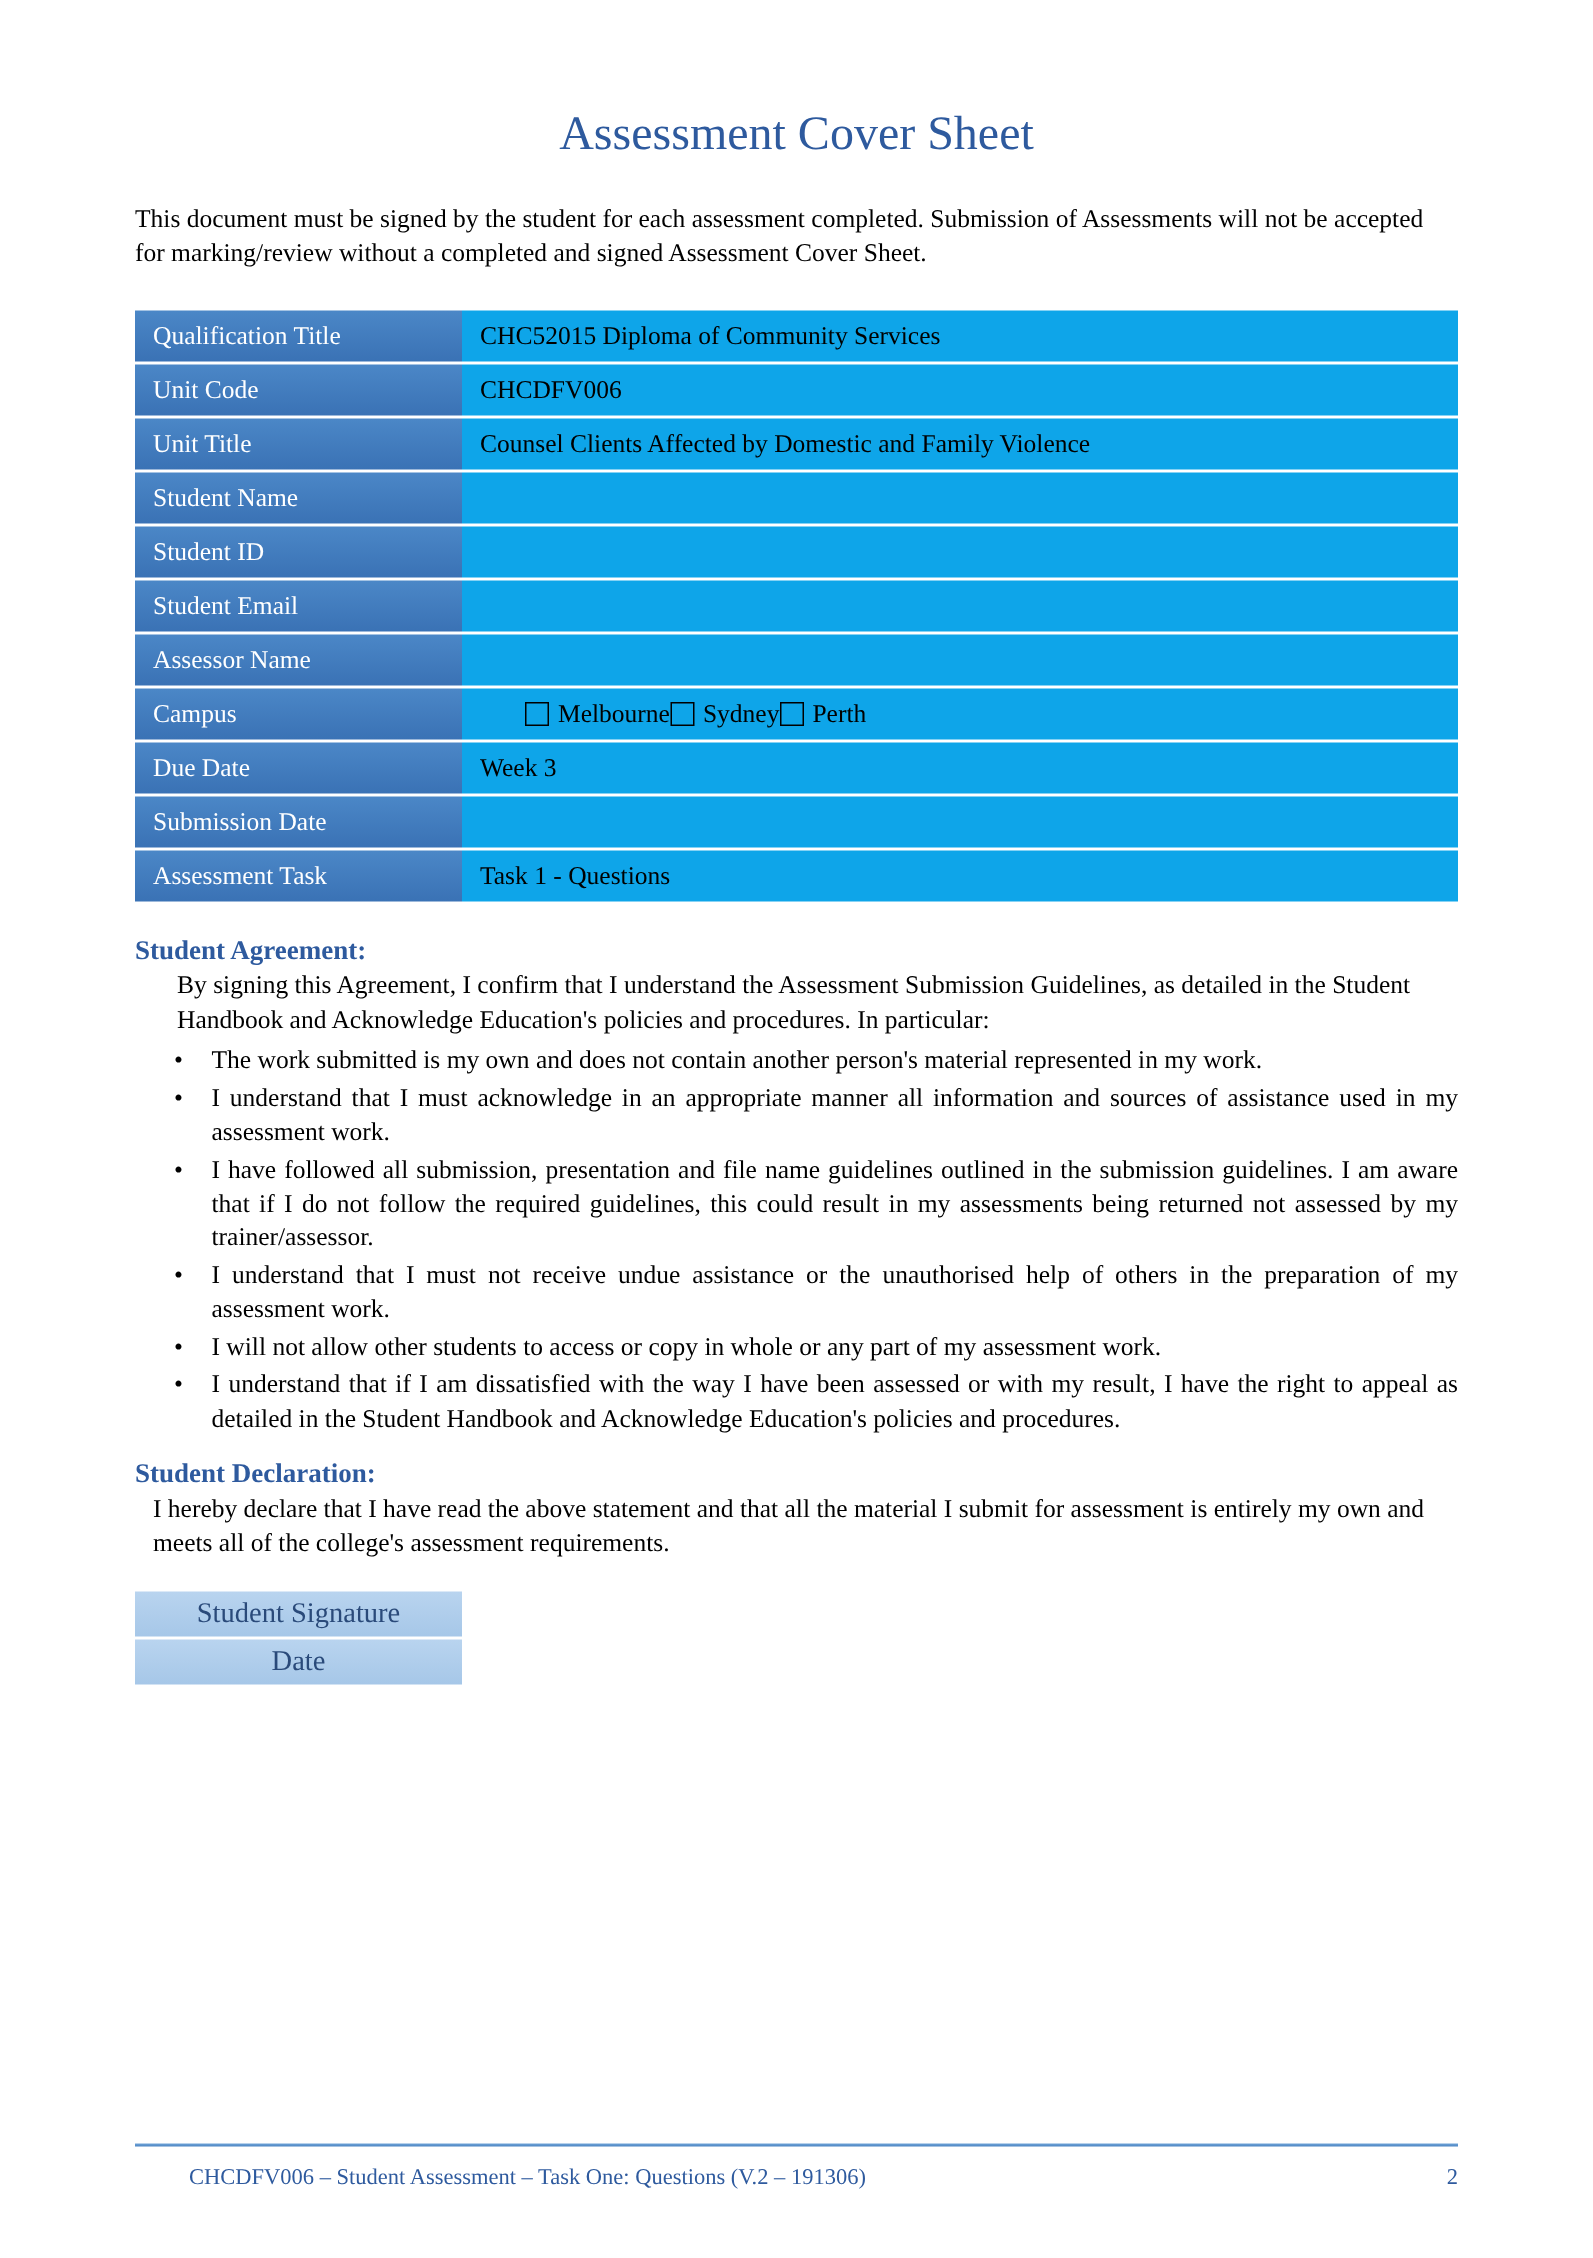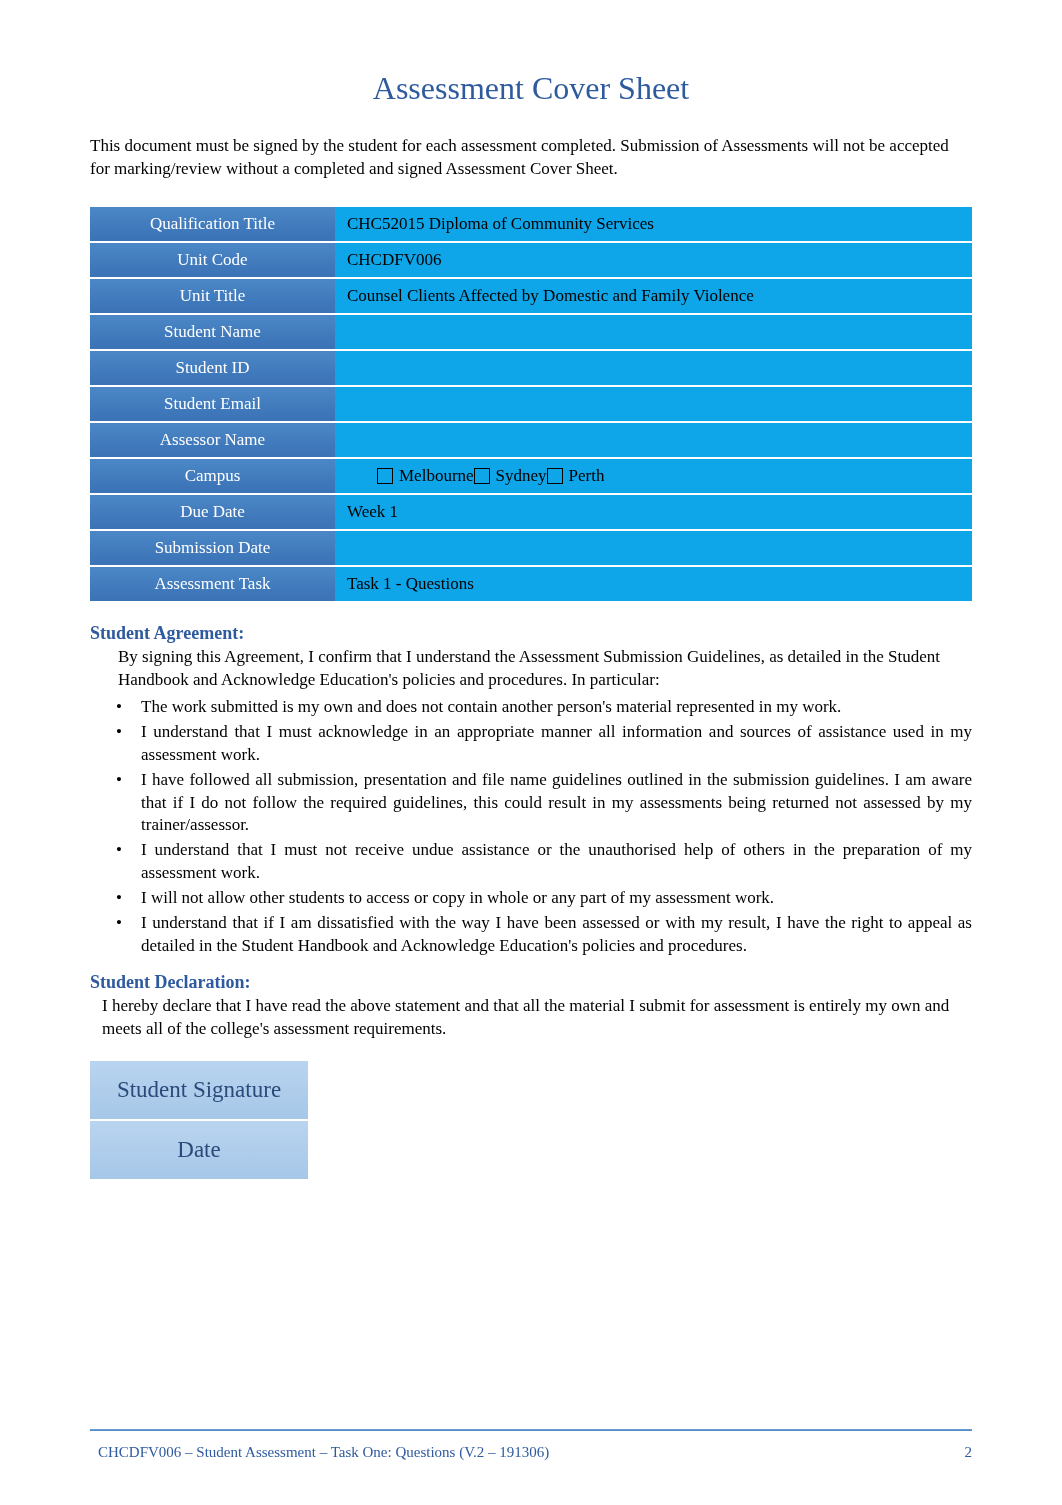--- a/index.html
+++ b/index.html
@@ -29,24 +29,24 @@
     border-collapse: separate;
     border-spacing: 0 2px;
     margin-bottom: 20px;
   }
   .info-table td {
     padding: 7px 12px;
     font-size: 17px;
     vertical-align: middle;
   }
   .info-table td.label {
-    width: 245px;
+    width: 218px;
     background: linear-gradient(to bottom, #4b87c7, #3a72b5);
     color: #fff;
-    text-align: center;
+    text-align: left;
     font-size: 17px;
   }
   .info-table td.value {
     background: #0ea5e9;
     color: #000;
     text-align: left;
   }
   .campus-row {
     display: flex;
     padding-left: 30px;
@@ -98,43 +98,43 @@
     line-height: 1.35;
     margin-bottom: 18px;
     margin-left: 12px;
   }
   .sig-table {
     width: 100%;
     border-collapse: separate;
     border-spacing: 0 2px;
   }
   .sig-table td {
-    padding: 16px 12px;
-    font-size: 23px;
+    padding: 4px 12px;
+    font-size: 19px;
   }
   .sig-table td.label {
     width: 218px;
     background: linear-gradient(to bottom, #b9d4ef, #a6c7e8);
     color: #2a4a7a;
     text-align: center;
   }
   .sig-table td.value {
     background: #fff;
   }
   .footer-rule {
     position: absolute;
     left: 90px;
     right: 90px;
     bottom: 74px;
     height: 2px;
     background: linear-gradient(to bottom, #6fa4d8, #4d85c2);
   }
   .footer {
     position: absolute;
-    left: 74px;
+    left: 102px;
     right: 90px;
     bottom: 44px;
     display: flex;
     justify-content: space-between;
     font-size: 15px;
   }
   .footer-left {
     color: #2e5a9e;
     padding-left: 24px;
   }
@@ -193,21 +193,21 @@
         </span>
         <span class="checkbox-item">
           <span class="checkbox-box"></span>
           <span>Perth</span>
         </span>
       </div>
     </td>
   </tr>
   <tr>
     <td class="label">Due Date</td>
-    <td class="value">Week 1</td>
+    <td class="value">Week 3</td>
   </tr>
   <tr>
     <td class="label">Submission Date</td>
     <td class="value"></td>
   </tr>
   <tr>
     <td class="label">Assessment Task</td>
     <td class="value">Task 1 - Questions</td>
   </tr>
 </tbody>

